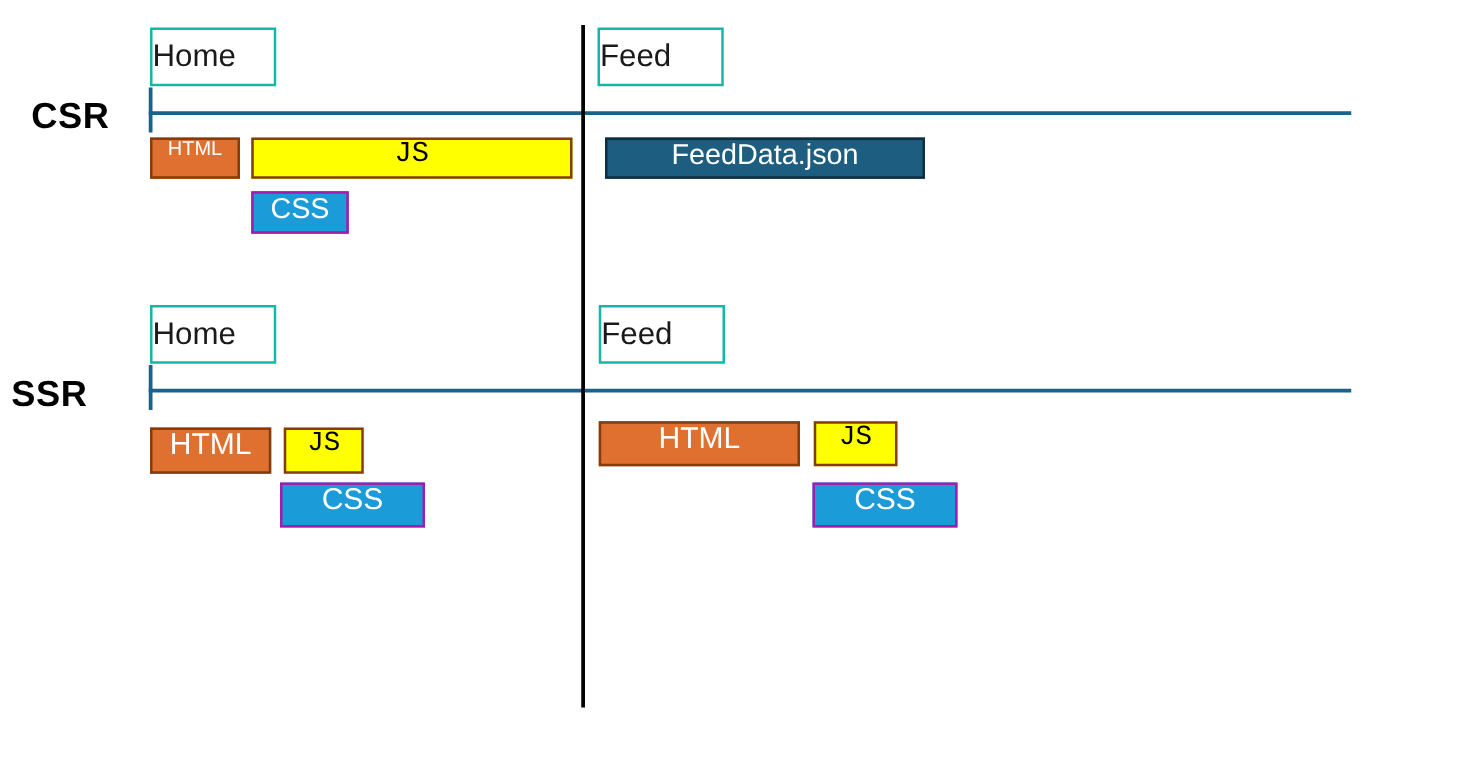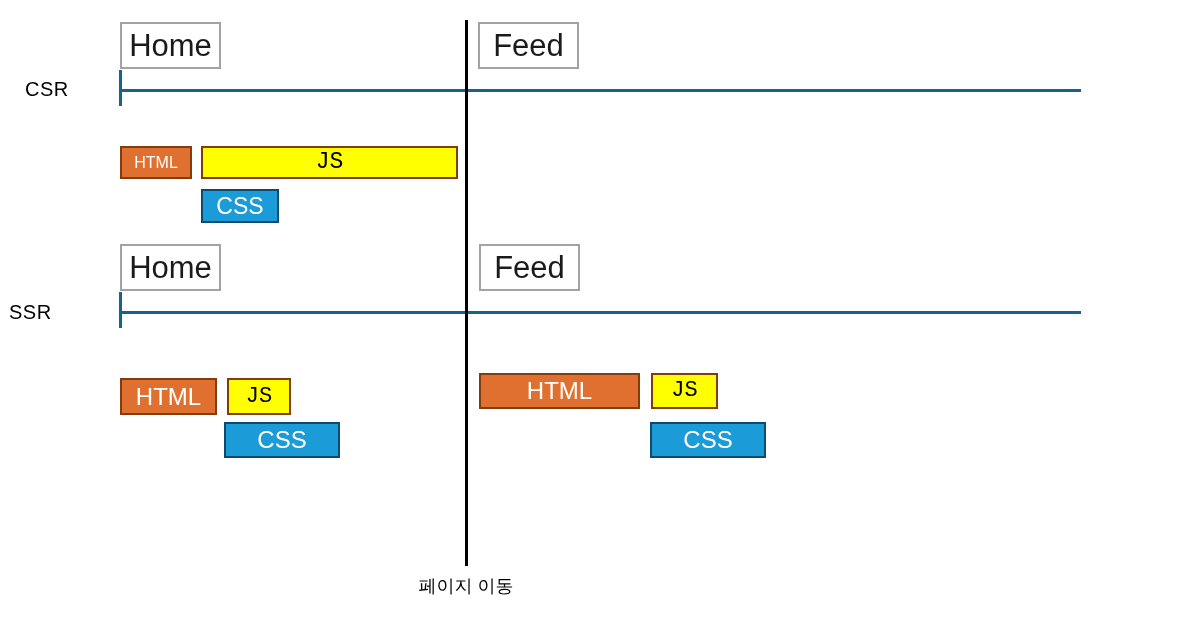--- a/index.html
+++ b/index.html
@@ -14,38 +14,38 @@
     position: relative;
     width: 1183px;
     height: 625px;
     background: #ffffff;
     overflow: hidden;
   }
 
   
   .row-label {
     position: absolute;
-    font-weight: normal;
-    font-size: 20px;
+    font-weight: bold;
+    font-size: 29px;
     color: #000000;
     letter-spacing: 0.5px;
     line-height: 1;
     white-space: nowrap;
     text-align: right;
   }
 
   
   .page-box {
     position: absolute;
-    border: 2px solid #a3a3a3;
+    border: 2px solid #14b8a6;
     background: #ffffff;
     display: flex;
     align-items: center;
-    justify-content: center;
-    font-size: 31px;
+    justify-content: flex-start;
+    font-size: 25px;
     color: #1a1a1a;
     line-height: 1;
   }
 
   
   .timeline {
     position: absolute;
     height: 3px;
     background: #18628B;
   }
@@ -67,40 +67,39 @@
     color: #000000;
     white-space: nowrap;
     text-align: center;
     line-height: 1;
   }
 
   
   .bar {
     position: absolute;
     display: flex;
-    align-items: center;
+    align-items: flex-start;
     justify-content: center;
     line-height: 1;
     white-space: nowrap;
-    margin-top: 36px;
   }
   .bar.html {
     background: #E0702F;
     border: 2px solid #843C0C;
     color: #ffffff;
   }
   .bar.js {
     background: #FFFF00;
     border: 2px solid #843C0C;
     color: #000000;
     font-family: Liberation Mono, monospace;
   }
   .bar.css {
     background: #1B9BD8;
-    border: 2px solid #0c4a6e;
+    border: 2px solid #a21caf;
     color: #ffffff;
   }
   .bar.json {
     background: #1C5D80;
     border: 2px solid #0E2F41;
     color: #ffffff;
   }
 </style>
 </head>
 <body>
@@ -126,20 +125,23 @@
   </div>
 
   <div class="bar js" style="left:201px; top:110px; width:257px; height:33px; font-size:23px;">
     <span>JS</span>
   </div>
 
   <div class="bar css" style="left:201px; top:153px; width:78px; height:34px; font-size:23px;">
     <span>CSS</span>
   </div>
 
+  <div class="bar json" style="left:484px; top:110px; width:256px; height:33px; font-size:23px;">
+    <span>FeedData.json</span>
+  </div>
 
   <div class="row-label" style="left:9px; top:302px;">SSR</div>
 
   <div class="page-box" style="left:120px; top:244px; width:101px; height:47px;">
     <span>Home</span>
   </div>
 
   <div class="page-box" style="left:479px; top:244px; width:101px; height:47px;">
     <span>Feed</span>
   </div>
@@ -167,15 +169,14 @@
   <div class="bar js" style="left:651px; top:337px; width:67px; height:36px; font-size:22px;">
     <span>JS</span>
   </div>
 
   <div class="bar css" style="left:650px; top:386px; width:116px; height:36px; font-size:24px;">
     <span>CSS</span>
   </div>
 
   <div class="divider" style="left:465px; top:20px; height:546px;"></div>
 
-  <div class="divider-label" style="left:366px; top:577px; width:200px;">페이지 이동</div>
 
 </div>
 
 </body></html>

